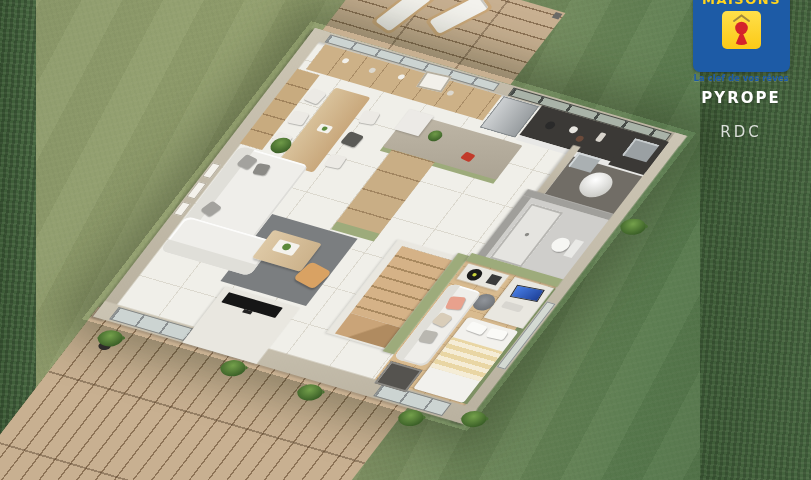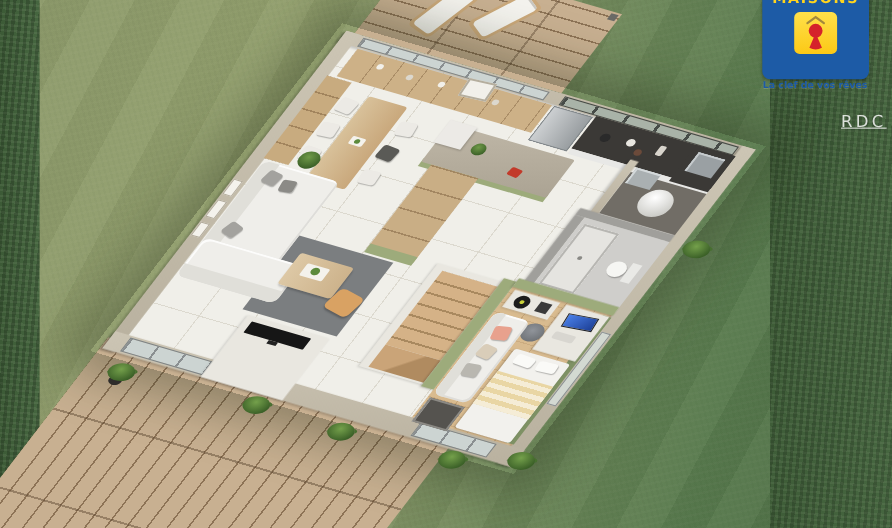--- a/index.html
+++ b/index.html
@@ -58,22 +58,22 @@
            border-radius:7px;text-align:center;box-shadow:0 1px 3px rgba(0,0,0,.3);}
   #brandTop{left:0;top:8px;width:97px;color:var(--logo_yellow,#ffd41e);font-weight:bold;
             font-size:13px;letter-spacing:1.5px;}
   #ySquare{left:29px;top:27px;width:39px;height:38px;background:linear-gradient(180deg,#ffe04a,#fcc916);
            border-radius:5px;}
   #brandName{left:0;top:66px;width:97px;color:#fff;font-weight:bold;font-size:16px;letter-spacing:.5px;}
   #tagline{left:676px;top:73px;width:130px;text-align:center;color:var(--logo_blue,#1d5ba6);
            font-size:8.5px;font-weight:bold;text-shadow:0 1px 0 rgba(255,255,255,.15);}
   #modelName{left:676px;top:89px;width:130px;text-align:center;color:#fff;font-weight:bold;
              font-size:15px;letter-spacing:2px;text-shadow:0 1px 2px rgba(0,0,0,.25);}
-  #floorLabel{left:676px;top:101px;width:130px;text-align:right;color:rgba(255,255,255,.82);
-              font-size:15px;letter-spacing:3px;text-shadow:0 1px 2px rgba(0,0,0,.2);text-decoration:underline;}
+  #floorLabel{left:676px;top:123px;width:130px;text-align:center;color:rgba(255,255,255,.82);
+              font-size:15px;letter-spacing:3px;text-shadow:0 1px 2px rgba(0,0,0,.2);}
 </style>
 </head>
 <body>
 
 <div id="stage">
 
   <div id="grass" class="a"></div>
   <div id="mow" class="a"></div>
   <div id="grain" class="a"></div>
   <div class="a hedge" style="left:0;top:0;width:36px;height:480px"></div>
@@ -225,14 +225,15 @@
     <div id="brandTop" class="a">MAISONS</div>
     <div id="ySquare" class="a">
       <svg width="39" height="38" viewBox="0 0 39 38">
         <polyline points="12,10 19.5,4.5 27,10" fill="none" stroke="#a3893c" stroke-width="2" stroke-linecap="round"></polyline>
         <circle cx="19.5" cy="17" r="6.3" fill="#d5232b"></circle>
         <path d="M19.5 19 L13.8 32.5 Q19.5 35.5 25.2 32.5 Z" fill="#d5232b"></path>
       </svg>
     </div>
   </div>
   <div id="tagline" class="a">La clef de vos rêves</div>
+  <div id="modelName" class="a">PYROPE</div>
   <div id="floorLabel" class="a">RDC</div>
 </div>
 
 </body></html>

